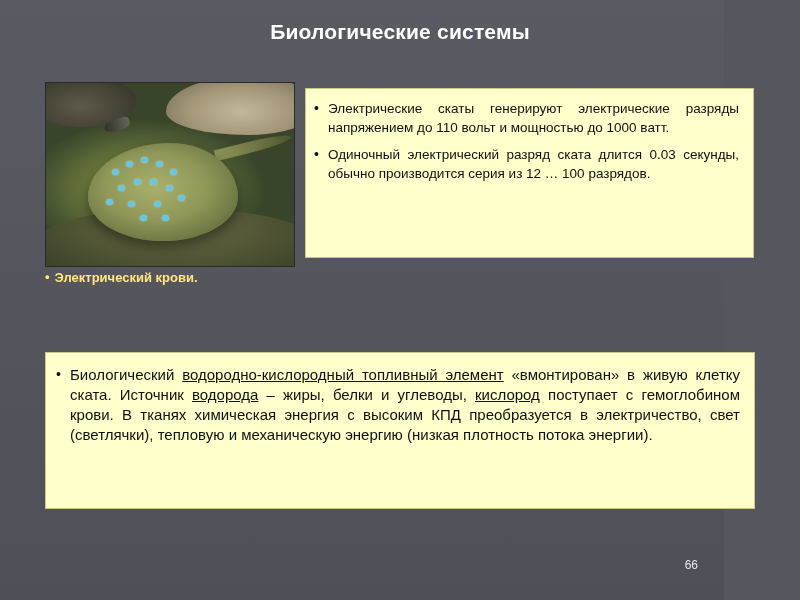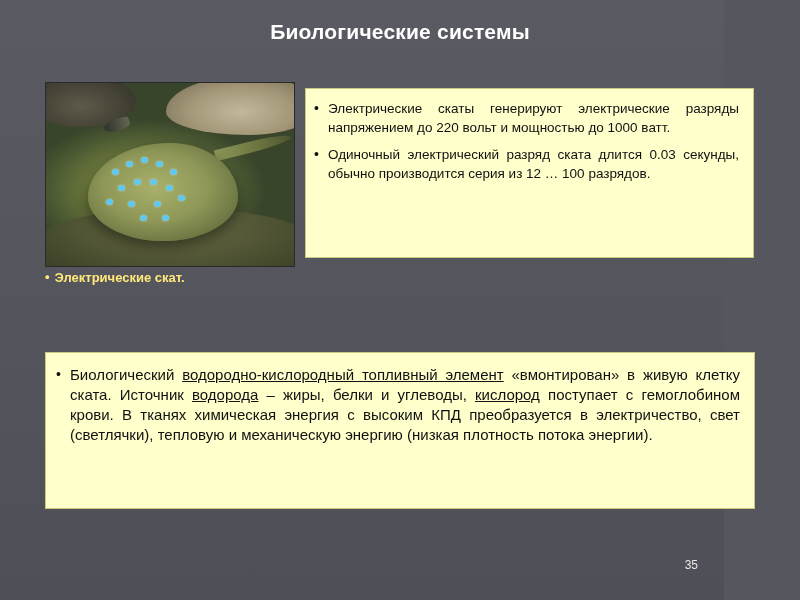--- a/index.html
+++ b/index.html
@@ -202,36 +202,36 @@
     <div class="spot" style="left:60px; top:116px;"></div>
     <div class="spot" style="left:82px; top:118px;"></div>
     <div class="spot" style="left:108px; top:118px;"></div>
     <div class="spot" style="left:132px; top:112px;"></div>
     <div class="spot" style="left:94px; top:132px;"></div>
     <div class="spot" style="left:116px; top:132px;"></div>
   </div>
 
   <div class="caption">
     <span class="bullet">•</span>
-    <span>Электрические скат.</span>
+    <span>Электрический крови.</span>
   </div>
 
   <div class="box-top">
     <div class="para">
       <span class="bullet">•</span>
-      <span class="text">Электрические скаты генерируют электрические разряды напряжением до 220 вольт и мощностью до 1000 ватт.</span>
+      <span class="text">Электрические скаты генерируют электрические разряды напряжением до 110 вольт и мощностью до 1000 ватт.</span>
     </div>
     <div class="para">
       <span class="bullet">•</span>
       <span class="text">Одиночный электрический разряд ската длится 0.03 секунды, обычно производится серия из 12 … 100 разрядов.</span>
     </div>
   </div>
 
   <div class="box-bottom">
     <div class="para">
       <span class="bullet">•</span>
       <span class="text" id="desc-text"><span>Биологический </span><span class="u">водородно-кислородный топливный элемент</span><span> «вмонтирован» в живую клетку ската. Источник </span><span class="u">водорода</span><span> – жиры, белки и углеводы, </span><span class="u">кислород</span><span> поступает с гемоглобином крови. В тканях химическая энергия с высоким КПД преобразуется в электричество, свет (светлячки), тепловую и механическую энергию (низкая плотность потока энергии).</span></span>
     </div>
   </div>
 
-  <div class="slide-number">35</div>
+  <div class="slide-number">66</div>
 
 </div>
 
 </body></html>

